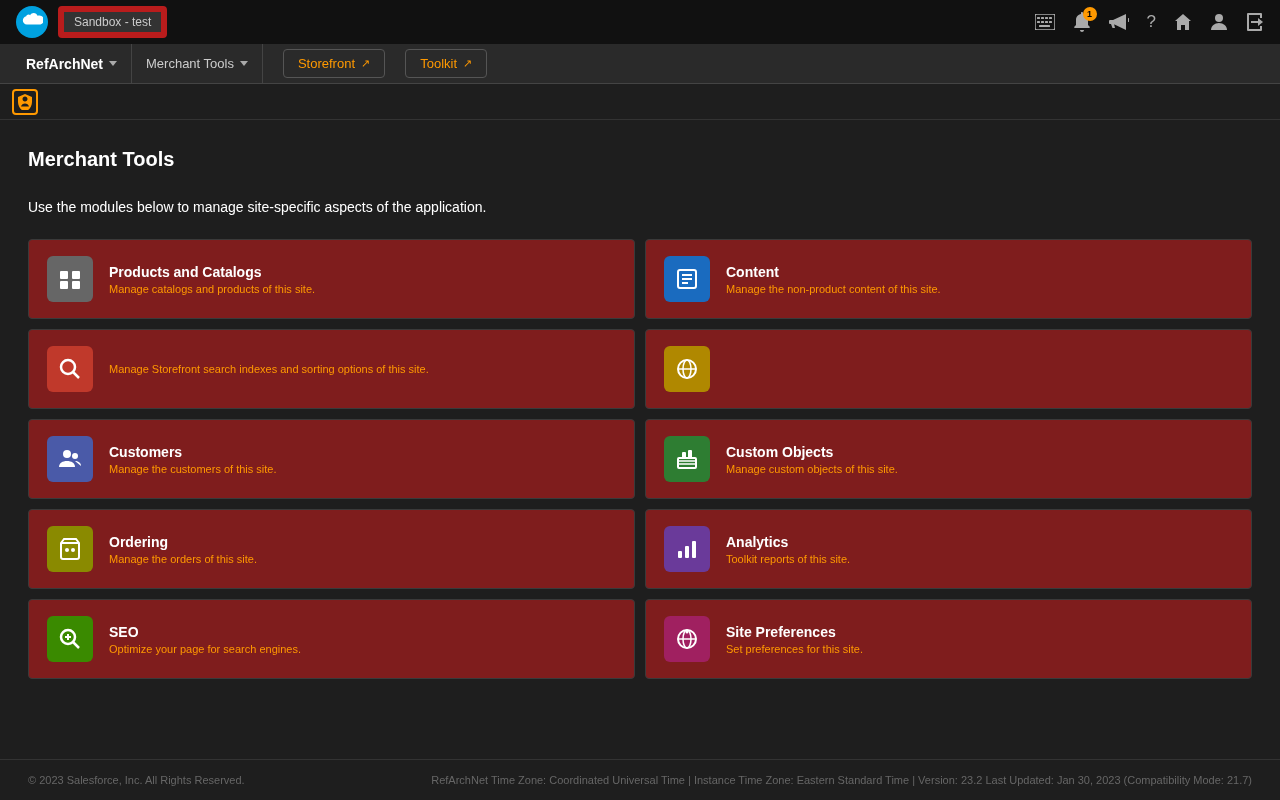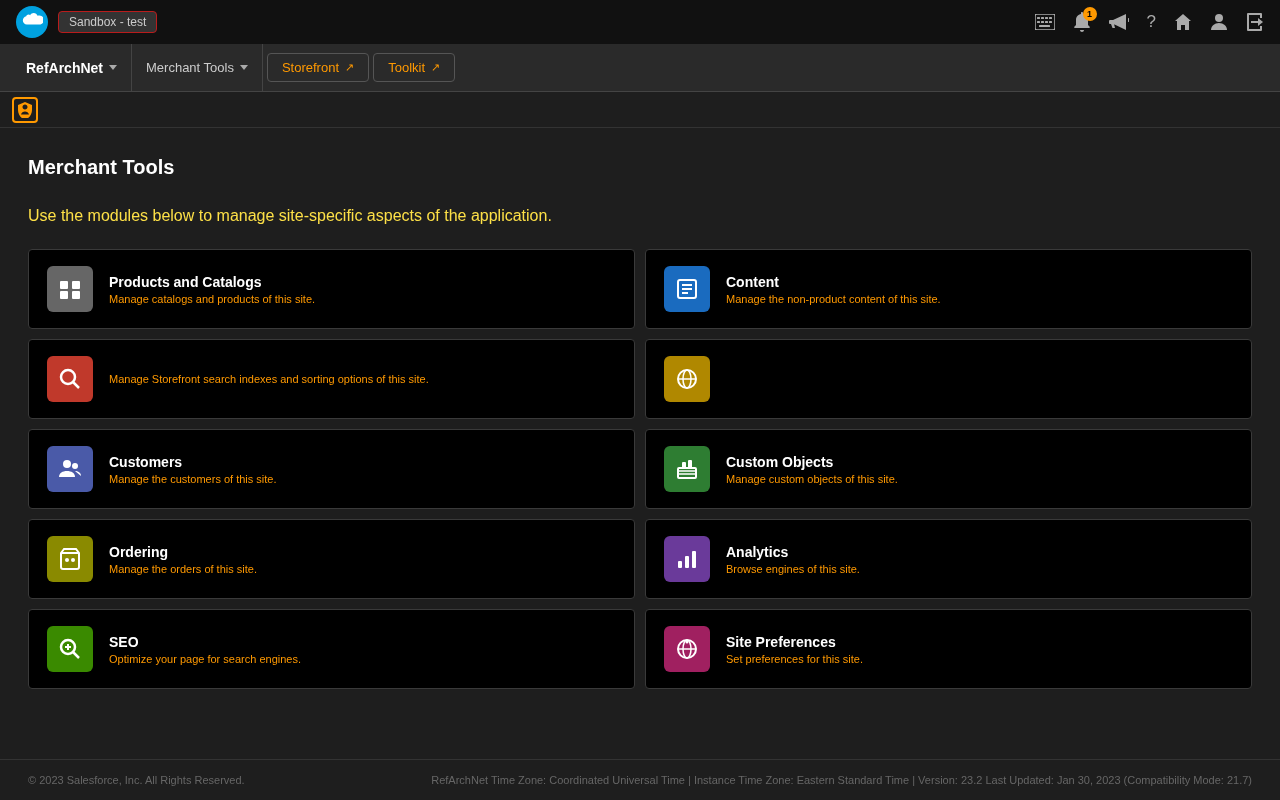--- a/index.html
+++ b/index.html
@@ -38,21 +38,21 @@
       flex-shrink: 0;
     }
     .salesforce-logo svg {
       width: 22px;
       height: 22px;
       fill: white;
     }
     .sandbox-badge {
       background: #333;
       color: #ccc;
-      border: 1px solid #b91c1c;
+      border: 6px solid #b91c1c;
       border-radius: 4px;
       padding: 3px 10px;
       font-size: 12px;
     }
     .top-bar-right {
       display: flex;
       align-items: center;
       gap: 18px;
     }
     .top-icon {
@@ -75,21 +75,21 @@
       font-size: 9px;
       display: flex;
       align-items: center;
       justify-content: center;
       font-weight: bold;
     }
 
     
     .nav-bar {
       background: #2a2a2a;
-      height: 48px;
+      height: 40px;
       display: flex;
       align-items: center;
       padding: 0 12px;
       gap: 0;
       border-bottom: 1px solid #444;
     }
     .nav-site-selector {
       display: flex;
       align-items: center;
       gap: 6px;
@@ -110,21 +110,21 @@
       cursor: pointer;
       color: #ccc;
       font-size: 13px;
       border-right: 1px solid #444;
     }
     .nav-external-btn {
       display: flex;
       align-items: center;
       gap: 6px;
       padding: 6px 14px;
-      margin-left: 4px;
+      margin-left: 20px;
       cursor: pointer;
       color: #f90;
       font-size: 13px;
       border: 1px solid #555;
       border-radius: 4px;
       background: transparent;
       text-decoration: none;
     }
     .chevron-down {
       width: 0; height: 0;
@@ -164,34 +164,34 @@
       flex: 1;
       padding: 28px 28px 20px 28px;
     }
     .page-title {
       color: #fff;
       font-size: 20px;
       font-weight: bold;
       margin-bottom: 6px;
     }
     .page-desc {
-      color: #fde047;
-      font-size: 16px;
+      color: #ffffff;
+      font-size: 14px;
       margin-bottom: 24px;
       margin-top: 28px;
     }
 
     
     .card-grid {
       display: grid;
       grid-template-columns: 1fr 1fr;
       gap: 10px;
     }
     .card {
-      background: #000000;
+      background: #7f1d1d;
       border: 1px solid #3a3a3a;
       border-radius: 4px;
       padding: 16px 18px;
       display: flex;
       align-items: center;
       gap: 16px;
       cursor: pointer;
       transition: background 0.15s;
     }
     .card-icon {
@@ -420,21 +420,21 @@
       <div class="card">
       <div class="card-icon" style="background:#6a3a9a">
         <svg width="24" height="24" viewBox="0 0 24 24" fill="white">
             <rect x="3" y="14" width="4" height="7" rx="1"></rect>
             <rect x="10" y="9" width="4" height="12" rx="1"></rect>
             <rect x="17" y="4" width="4" height="17" rx="1"></rect>
           </svg>
       </div>
       <div>
         <div class="card-text-title">Analytics</div>
-        <div class="card-text-desc">Browse engines of this site.</div>
+        <div class="card-text-desc">Toolkit reports of this site.</div>
       </div>
     </div>
       <div class="card">
       <div class="card-icon" style="background:#3a8a00">
         <svg width="24" height="24" viewBox="0 0 24 24" fill="white">
             <circle cx="10" cy="10" r="7" fill="none" stroke="white" stroke-width="2.5"></circle>
             <line x1="15" y1="15" x2="21" y2="21" stroke="white" stroke-width="2.5"></line>
             <line x1="7" y1="10" x2="13" y2="10" stroke="white" stroke-width="2"></line>
             <line x1="10" y1="7" x2="10" y2="13" stroke="white" stroke-width="2"></line>
           </svg>

